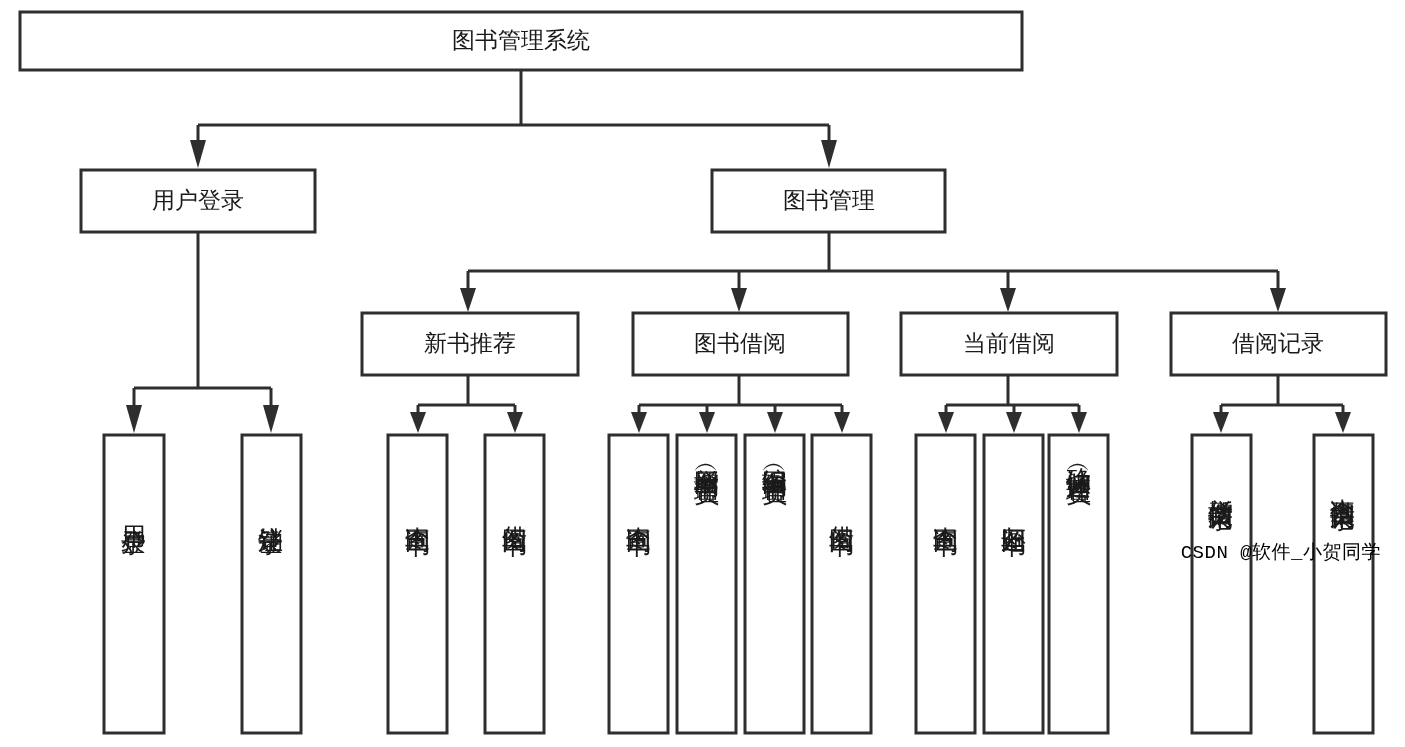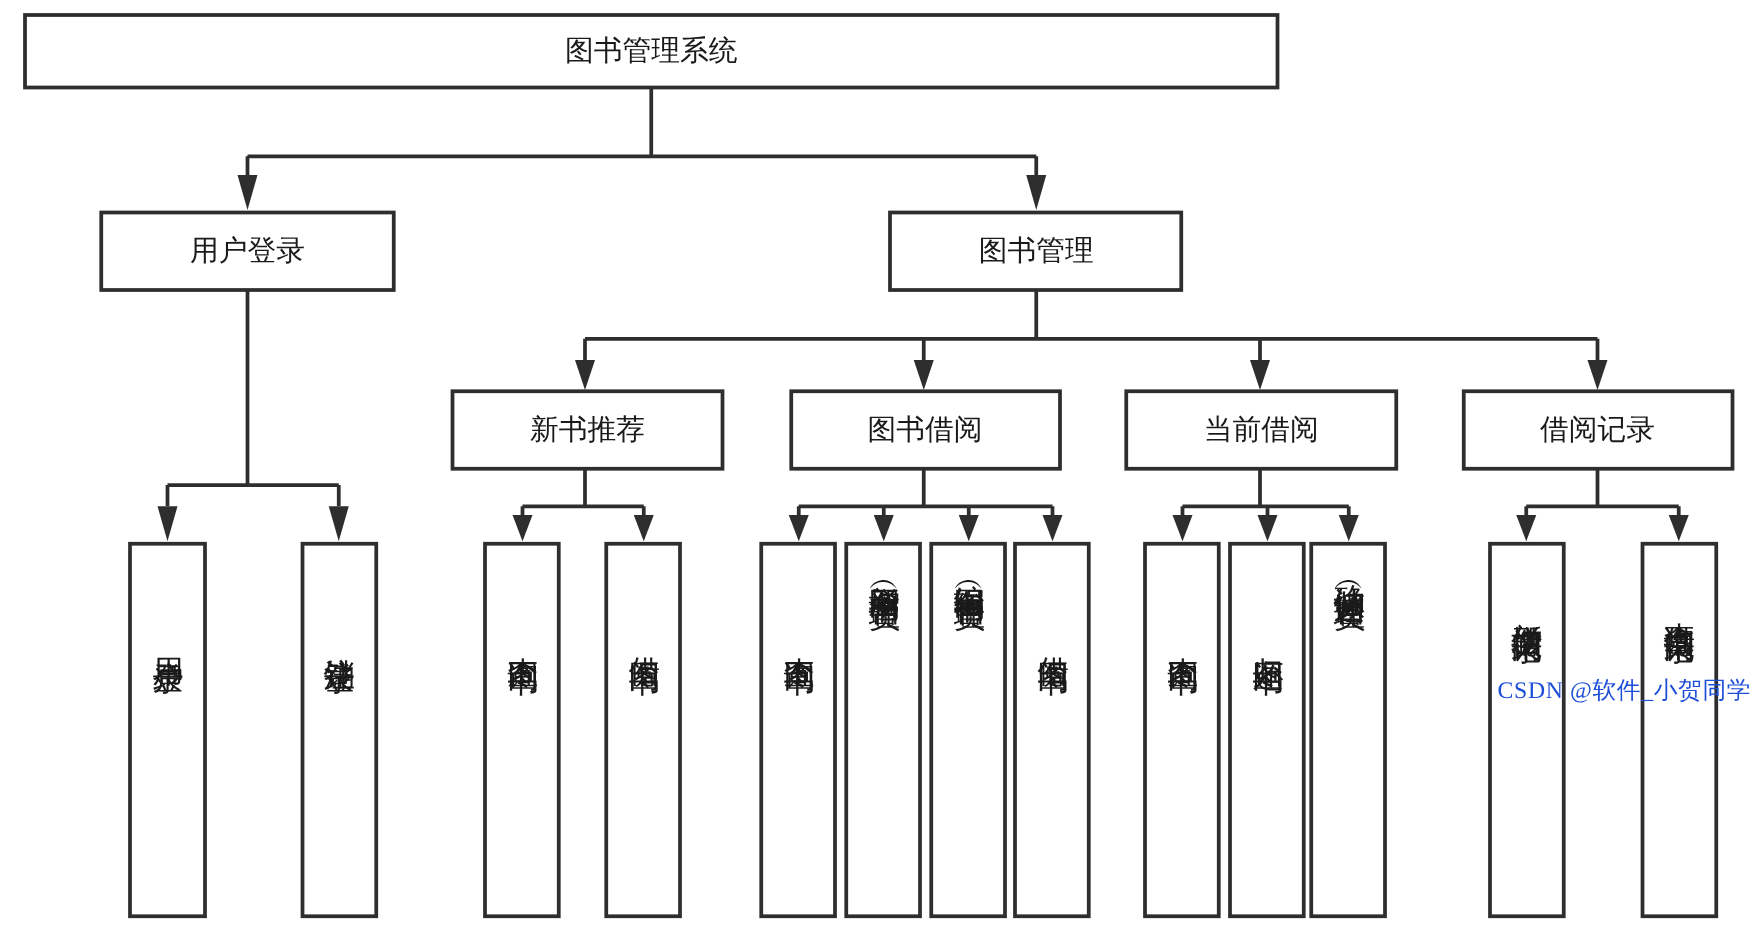--- a/index.html
+++ b/index.html
@@ -50,25 +50,25 @@
   .node-label-v {
     font-family: "Liberation Sans", sans-serif;
     font-size: 25px;
     fill: #1a1a1a;
     writing-mode: vertical-rl;
     text-orientation: upright;
     letter-spacing: 2px;
   }
   .watermark {
     position: absolute;
-    right: 4px;
+    right: 24px;
     bottom: 6px;
-    font-family: Liberation Serif, serif;
+    font-family: Liberation Mono, monospace;
     font-size: 19px;
-    color: #1d4ed8;
+    color: #000000;
     white-space: nowrap;
     letter-spacing: 0.5px;
   }
 </style>
 </head>
 <body>
 
 <div id="diagram-root">
 
   <svg class="diagram" viewBox="0 0 1405 747">

